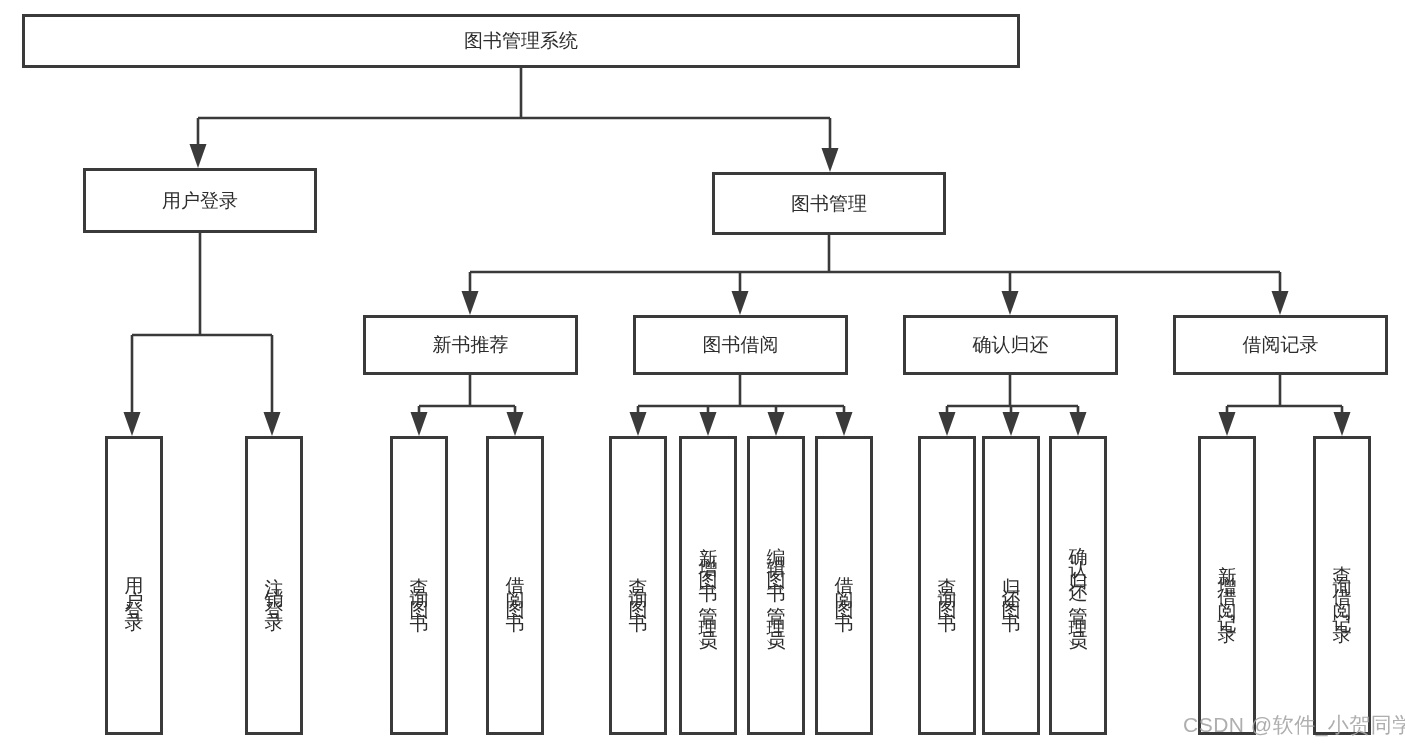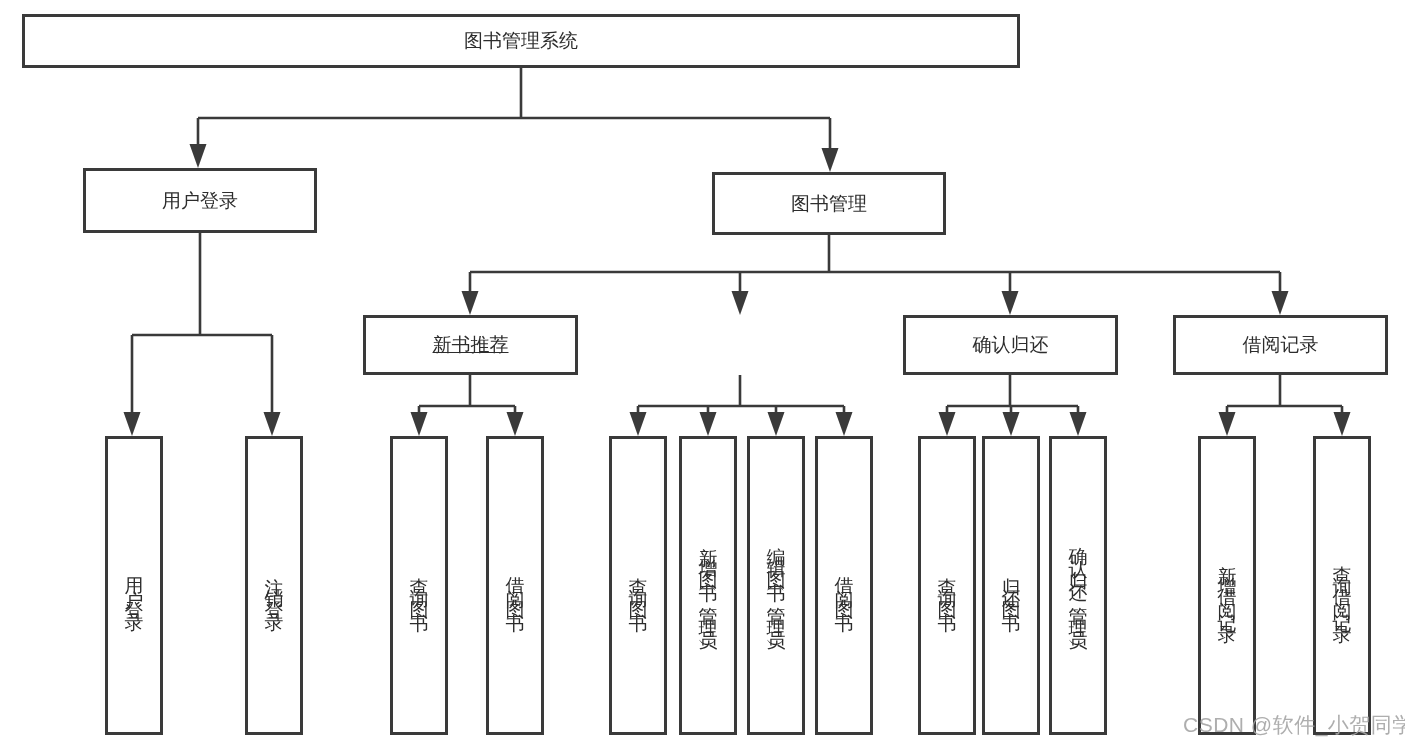--- a/index.html
+++ b/index.html
@@ -111,21 +111,22 @@
       <polygon class="arrowhead" points="1218.5,412 1235.5,412 1227,436"></polygon>
       <path d="M1342 406 V416"></path>
       <polygon class="arrowhead" points="1333.5,412 1350.5,412 1342,436"></polygon>
     </svg>
 
   <div class="box" style="left:22px; top:14px; width:998px; height:54px;">图书管理系统</div>
 
   <div class="box" style="left:83px; top:168px; width:234px; height:65px;">用户登录</div>
   <div class="box" style="left:712px; top:172px; width:234px; height:63px;text-align:center;">图书管理</div>
 
-  <div class="box" style="left:363px; top:315px; width:215px; height:60px;text-decoration:underline;">新书推荐</div>
+  <div class="box" style="left:363px; top:315px; width:215px; height:60px;">新书推荐</div>
+  <div class="box" style="left:633px; top:315px; width:215px; height:60px;">图书借阅</div>
   <div class="box" style="left:903px; top:315px; width:215px; height:60px;">确认归还</div>
   <div class="box" style="left:1173px; top:315px; width:215px; height:60px;">借阅记录</div>
 
   <div class="box vbox" style="left:105px; top:436px; width:58px; height:299px;">
     <span>用户登录</span>
   </div>
   <div class="box vbox" style="left:245px; top:436px; width:58px; height:299px;">
     <span>注销登录</span>
   </div>
 

